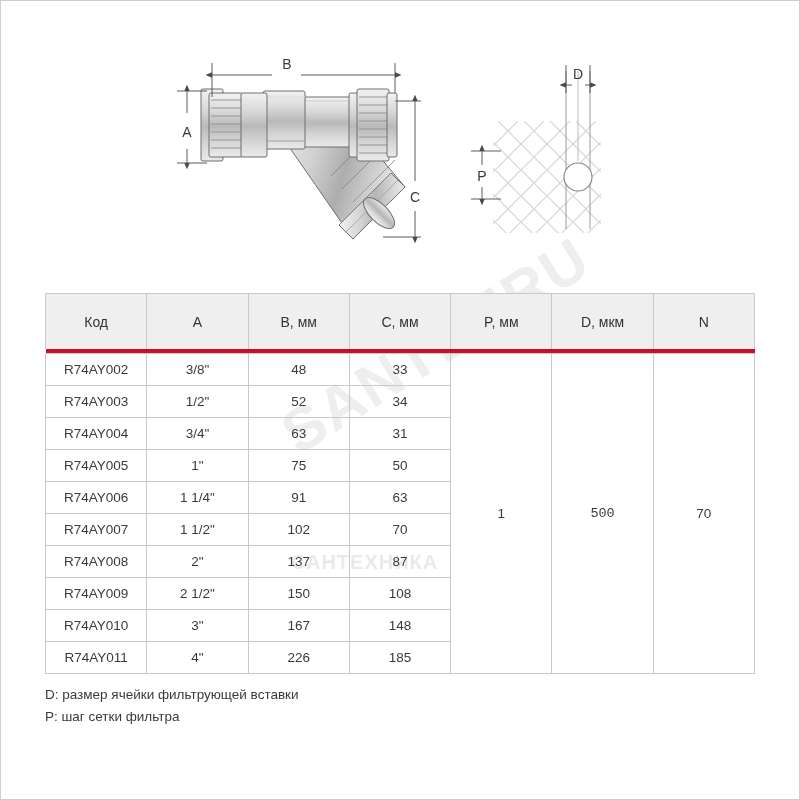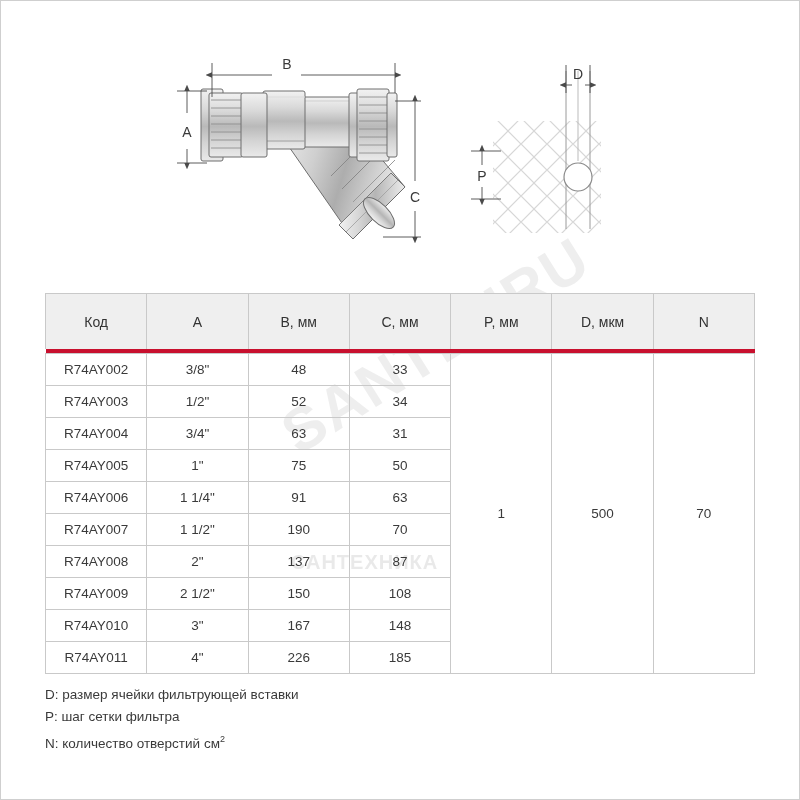--- a/index.html
+++ b/index.html
@@ -101,21 +101,21 @@
     height: 4px;
     background: #c8102e;
     border: none;
     padding: 0;
   }
   td.code-col { width: 128px; }
   td.a-col    { width: 103px; }
   td.b-col    { width: 92px;  }
   td.c-col    { width: 92px; border-radius: 12px;  }
   td.p-col    { width: 82px;  }
-  td.d-col    { width: 98px;  }
+  td.d-col    { width: 98px; font-family: Liberation Mono, monospace;  }
   td.n-col    { width: 72px;  }
 
   
   .notes {
     margin: 10px auto 0 auto;
     width: 710px;
     position: relative;
     z-index: 10;
   }
   .notes .note {
@@ -322,21 +322,21 @@
         </tr>
         <tr>
           <td class="code-col">R74AY006</td>
           <td class="a-col">1 1/4"</td>
           <td class="b-col">91</td>
           <td class="c-col">63</td>
         </tr>
         <tr>
           <td class="code-col">R74AY007</td>
           <td class="a-col">1 1/2"</td>
-          <td class="b-col">190</td>
+          <td class="b-col">102</td>
           <td class="c-col">70</td>
         </tr>
         <tr>
           <td class="code-col">R74AY008</td>
           <td class="a-col">2"</td>
           <td class="b-col">137</td>
           <td class="c-col">87</td>
         </tr>
         <tr>
           <td class="code-col">R74AY009</td>
@@ -356,16 +356,15 @@
           <td class="b-col">226</td>
           <td class="c-col">185</td>
         </tr>
       </tbody>
     </table>
   </div>
 
   <div class="notes">
     <div class="note">D: размер ячейки фильтрующей вставки</div>
     <div class="note">P: шаг сетки фильтра</div>
-    <div class="note"><span>N: количество отверстий см</span><sup>2</sup></div>
   </div>
 
 </div>
 
 </body></html>

